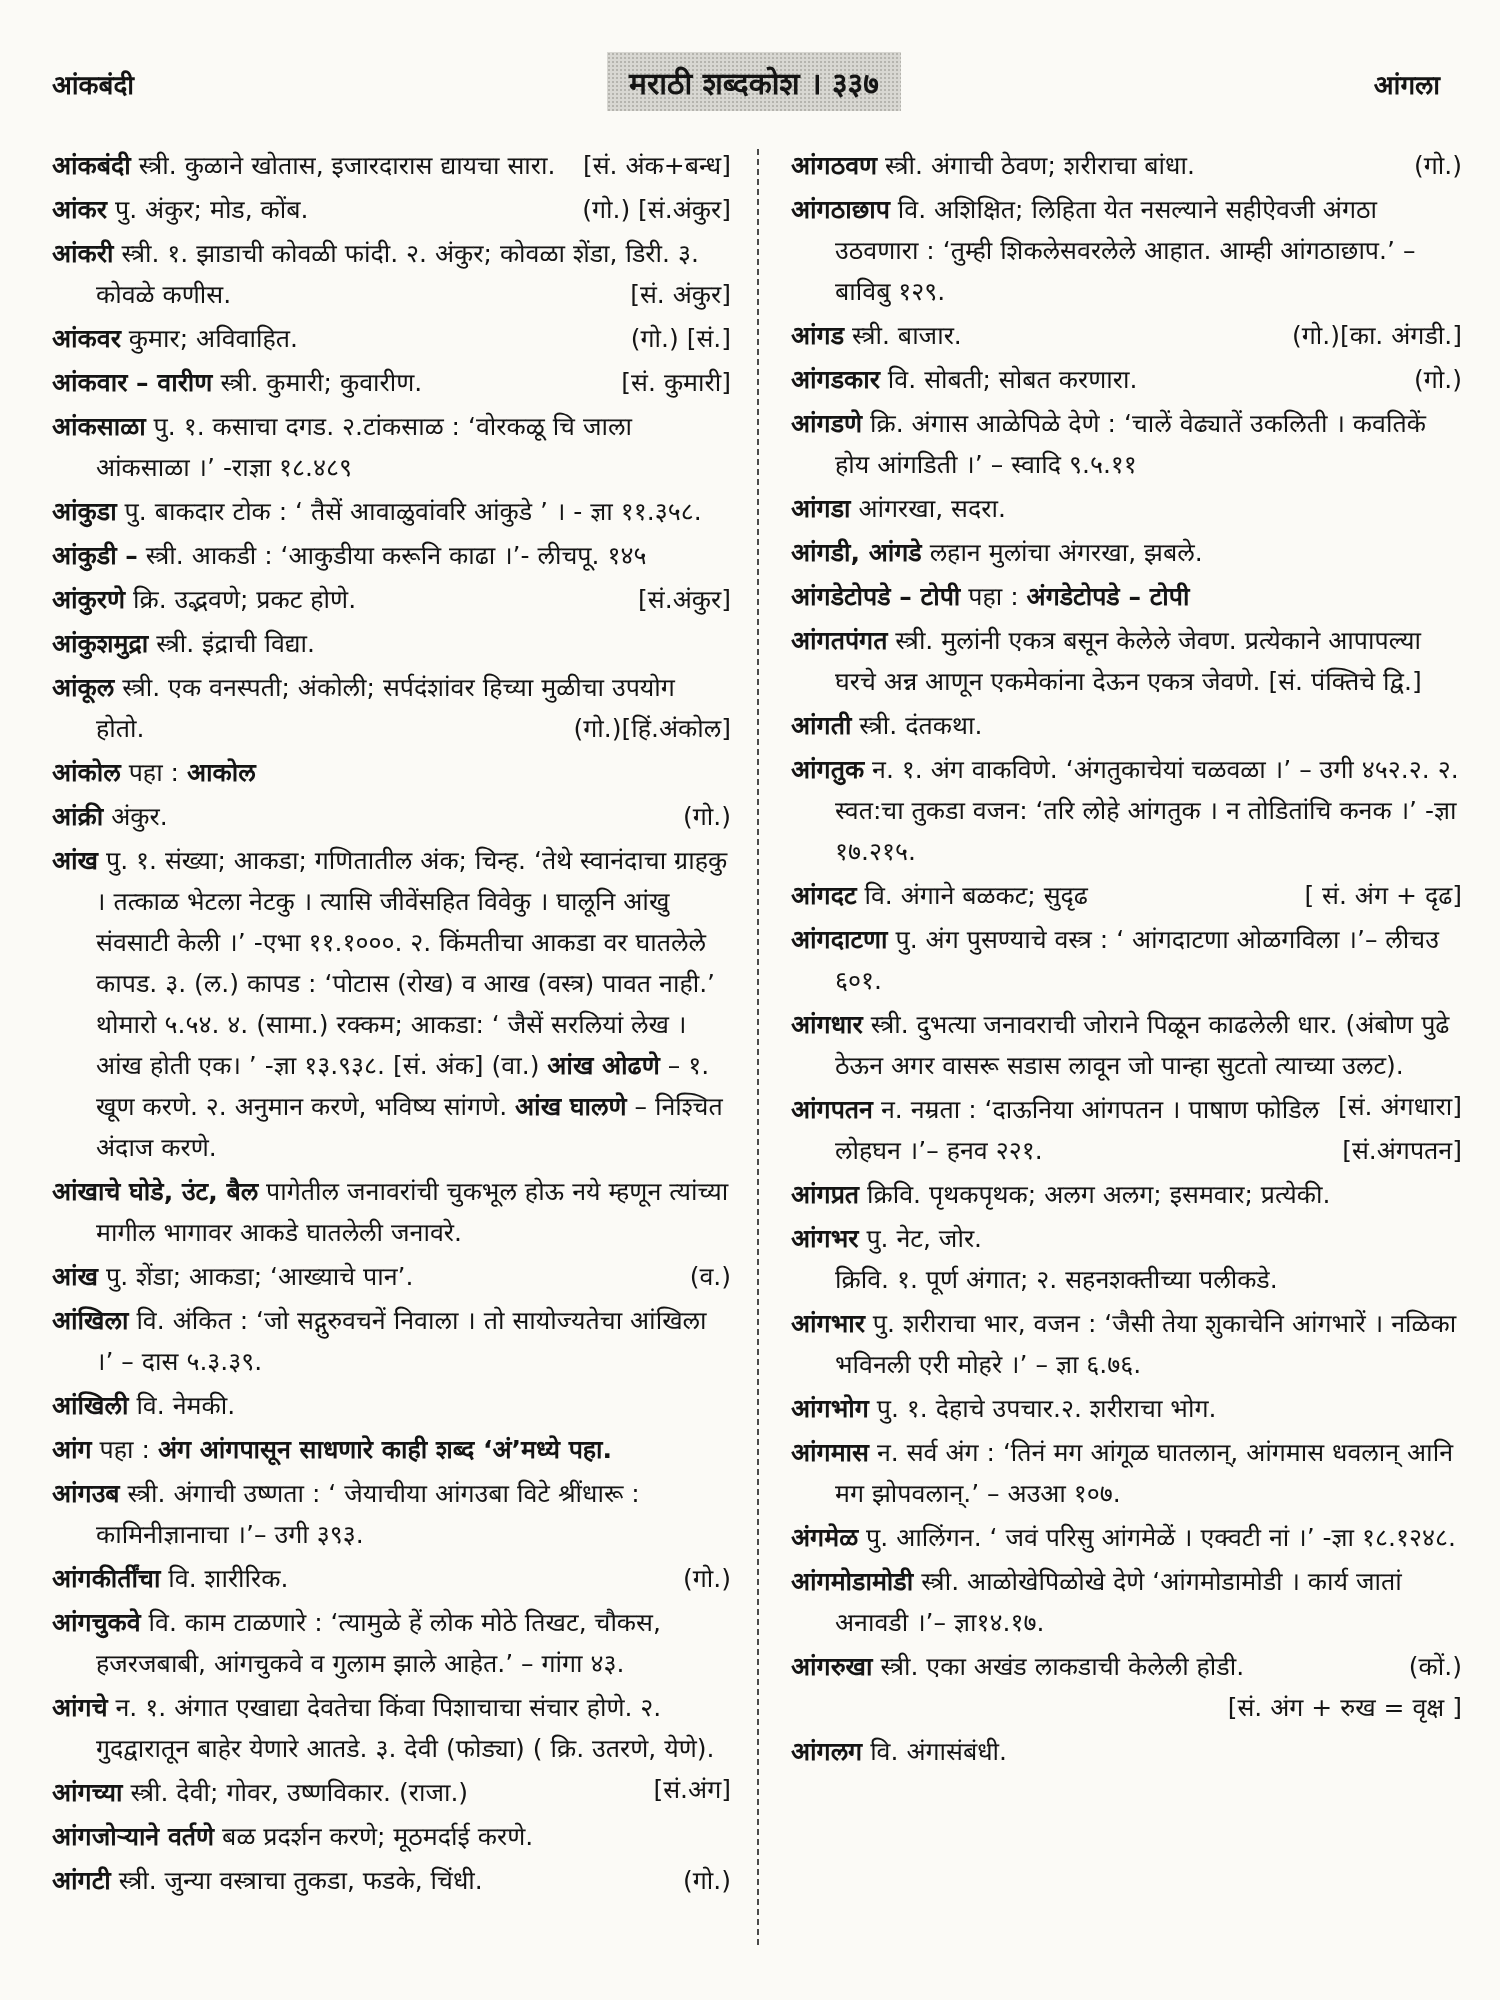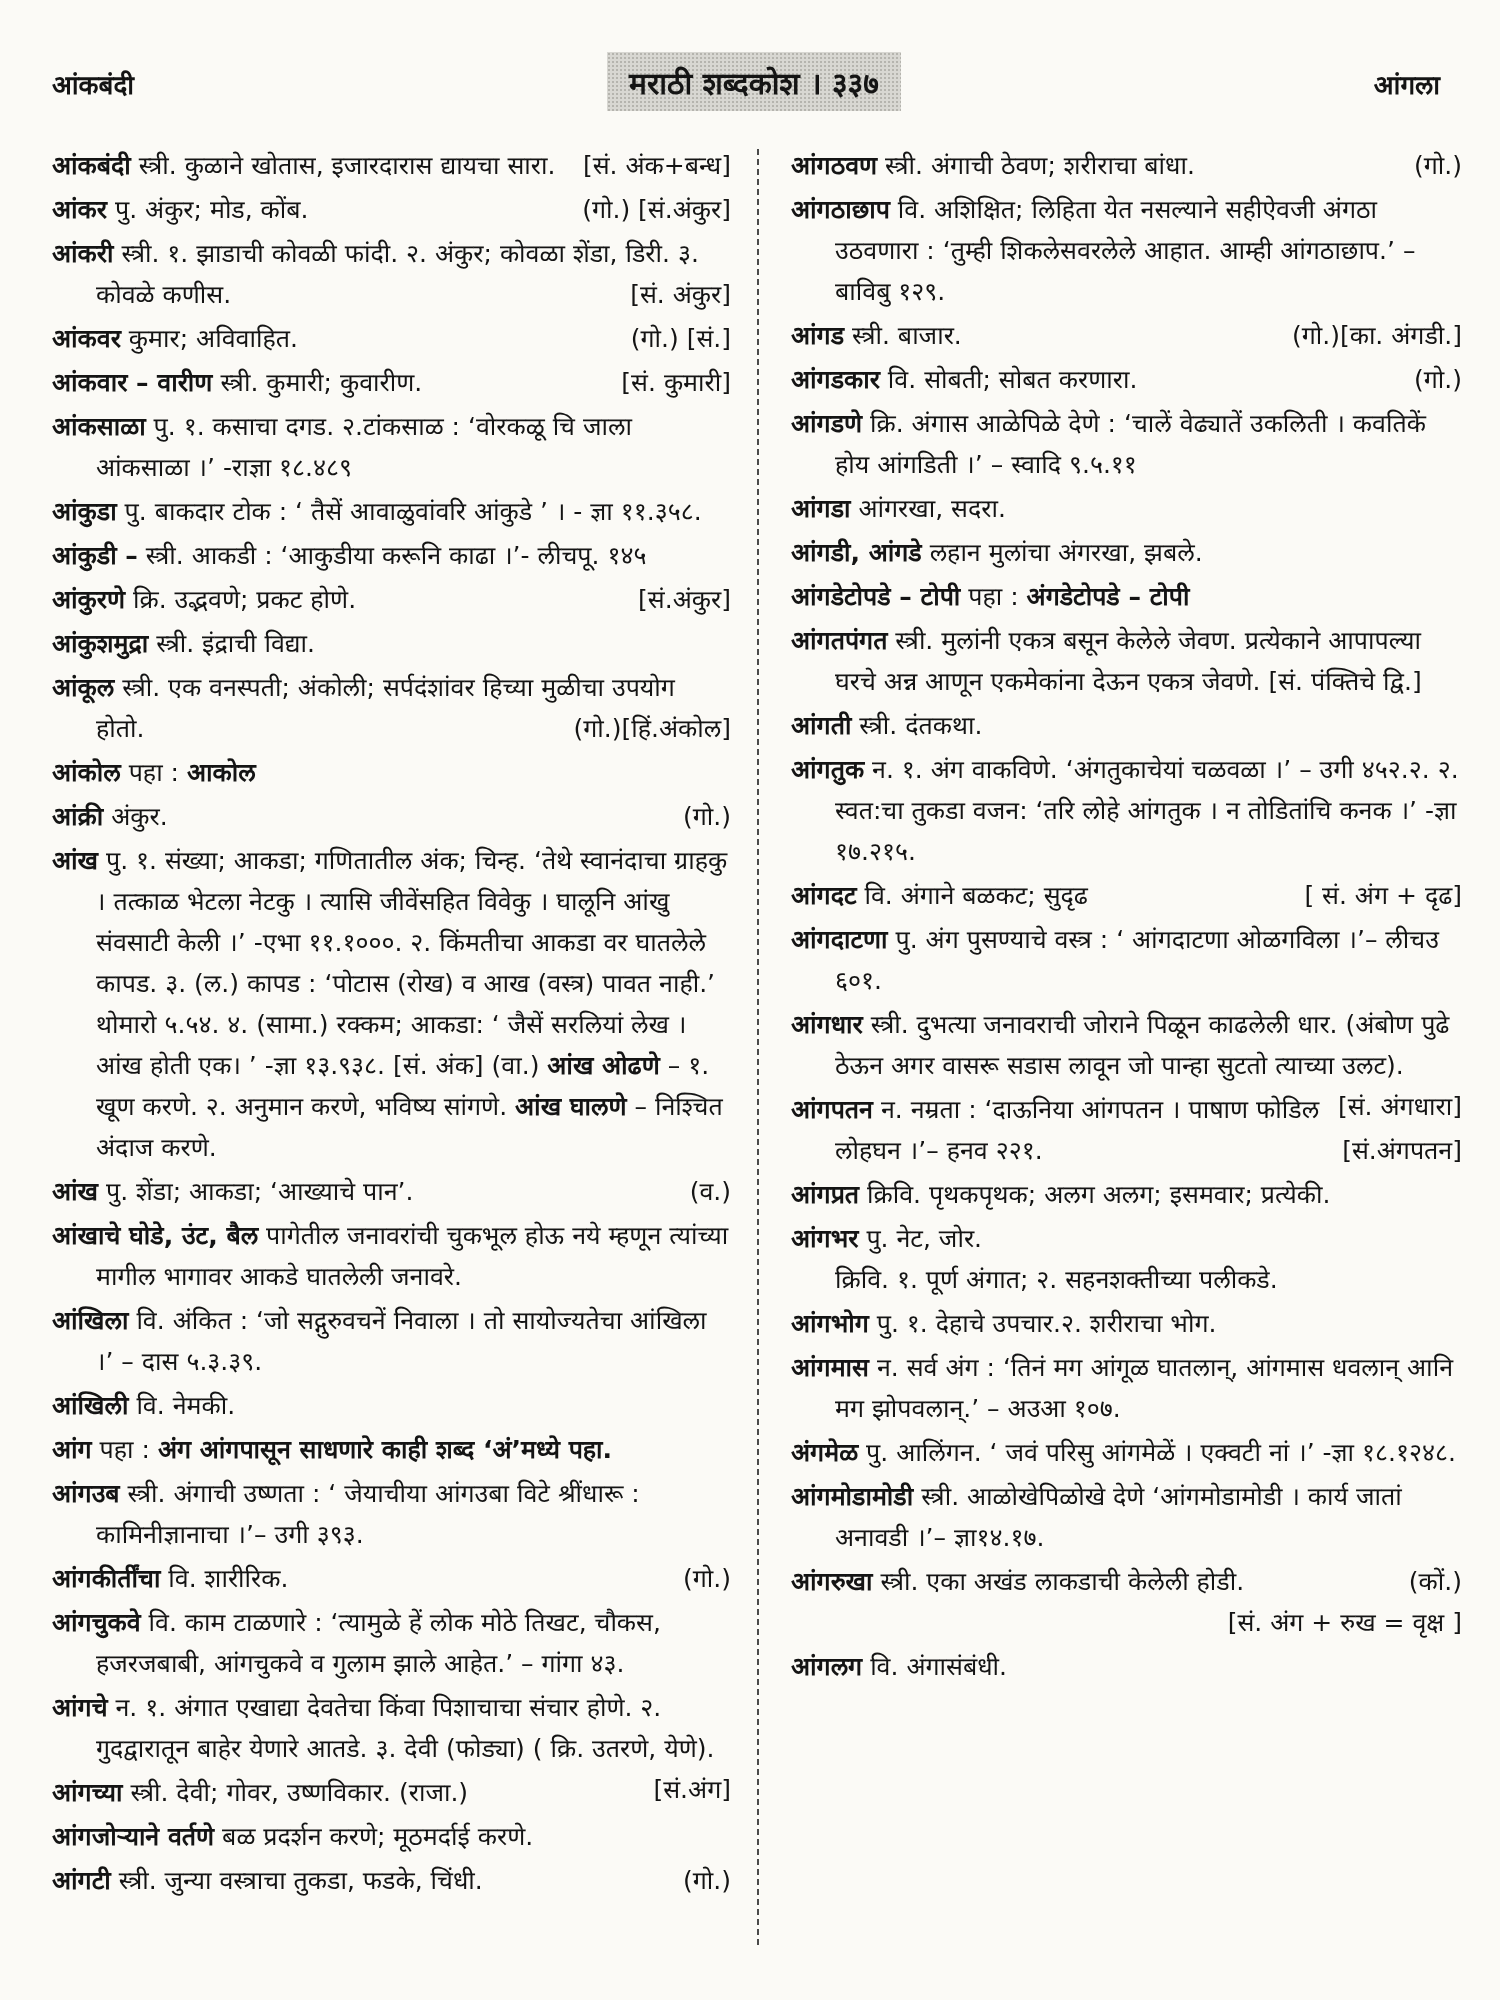--- a/index.html
+++ b/index.html
@@ -80,22 +80,22 @@
         <p class="entry"><b class="hw">आंकवार – वारीण</b> <span class="body">स्त्री. कुमारी; कुवारीण.</span><span class="tag">[सं. कुमारी]</span></p>
         <p class="entry"><b class="hw">आंकसाळा</b> <span class="body">पु. १. कसाचा दगड. २.टांकसाळ : ‘वोरकळू चि जाला आंकसाळा ।’ -राज्ञा १८.४८९</span></p>
         <p class="entry"><b class="hw">आंकुडा</b> <span class="body">पु. बाकदार टोक : ‘ तैसें आवाळुवांवरि आंकुडे ’ । - ज्ञा ११.३५८.</span></p>
         <p class="entry"><b class="hw">आंकुडी –</b> <span class="body">स्त्री. आकडी : ‘आकुडीया करूनि काढा ।’- लीचपू. १४५</span></p>
         <p class="entry"><b class="hw">आंकुरणे</b> <span class="body">क्रि. उद्भवणे; प्रकट होणे.</span><span class="tag">[सं.अंकुर]</span></p>
         <p class="entry"><b class="hw">आंकुशमुद्रा</b> <span class="body">स्त्री. इंद्राची विद्या.</span></p>
         <p class="entry"><b class="hw">आंकूल</b> <span class="body">स्त्री. एक वनस्पती; अंकोली; सर्पदंशांवर हिच्या मुळीचा उपयोग होतो.</span><span class="tag">(गो.)[हिं.अंकोल]</span></p>
         <p class="entry"><b class="hw">आंकोल</b> <span class="body">पहा : <b>आकोल</b></span></p>
         <p class="entry"><b class="hw">आंक्री</b> <span class="body">अंकुर.</span><span class="tag">(गो.)</span></p>
         <p class="entry"><b class="hw">आंख</b> <span class="body">पु. १. संख्या; आकडा; गणितातील अंक; चिन्ह. ‘तेथे स्वानंदाचा ग्राहकु । तत्काळ भेटला नेटकु । त्यासि जीवेंसहित विवेकु । घालूनि आंखु संवसाटी केली ।’ -एभा ११.१०००. २. किंमतीचा आकडा वर घातलेले कापड. ३. (ल.) कापड : ‘पोटास (रोख) व आख (वस्त्र) पावत नाही.’ थोमारो ५.५४. ४. (सामा.) रक्कम; आकडा: ‘ जैसें सरलियां लेख । आंख होती एक। ’ -ज्ञा १३.९३८. [सं. अंक] (वा.) <b>आंख ओढणे</b> – १. खूण करणे. २. अनुमान करणे, भविष्य सांगणे. <b>आंख घालणे</b> – निश्चित अंदाज करणे.</span></p>
+        <p class="entry"><b class="hw">आंखाचे घोडे, उंट, बैल</b> <span class="body">पागेतील जनावरांची चुकभूल होऊ नये म्हणून त्यांच्या मागील भागावर आकडे घातलेली जनावरे.</span></p>
         <p class="entry"><b class="hw">आंख</b> <span class="body">पु. शेंडा; आकडा; ‘आख्याचे पान’.</span><span class="tag">(व.)</span></p>
-        <p class="entry"><b class="hw">आंखाचे घोडे, उंट, बैल</b> <span class="body">पागेतील जनावरांची चुकभूल होऊ नये म्हणून त्यांच्या मागील भागावर आकडे घातलेली जनावरे.</span></p>
         <p class="entry"><b class="hw">आंखिला</b> <span class="body">वि. अंकित : ‘जो सद्गुरुवचनें निवाला । तो सायोज्यतेचा आंखिला ।’ – दास ५.३.३९.</span></p>
         <p class="entry"><b class="hw">आंखिली</b> <span class="body">वि. नेमकी.</span></p>
         <p class="entry"><b class="hw">आंग</b> <span class="body">पहा : <b>अंग आंगपासून साधणारे काही शब्द ‘अं’मध्ये पहा.</b></span></p>
         <p class="entry"><b class="hw">आंगउब</b> <span class="body">स्त्री. अंगाची उष्णता : ‘ जेयाचीया आंगउबा विटे श्रींधारू : कामिनीज्ञानाचा ।’– उगी ३९३.</span></p>
         <p class="entry"><b class="hw">आंगकीर्तींचा</b> <span class="body">वि. शारीरिक.</span><span class="tag">(गो.)</span></p>
         <p class="entry"><b class="hw">आंगचुकवे</b> <span class="body">वि. काम टाळणारे : ‘त्यामुळे हें लोक मोठे तिखट, चौकस, हजरजबाबी, आंगचुकवे व गुलाम झाले आहेत.’ – गांगा ४३.</span></p>
         <p class="entry"><b class="hw">आंगचे</b> <span class="body">न. १. अंगात एखाद्या देवतेचा किंवा पिशाचाचा संचार होणे. २. गुदद्वारातून बाहेर येणारे आतडे. ३. देवी (फोड्या) ( क्रि. उतरणे, येणे).</span><span class="tag">[सं.अंग]</span></p>
         <p class="entry"><b class="hw">आंगच्या</b> <span class="body">स्त्री. देवी; गोवर, उष्णविकार. (राजा.)</span></p>
         <p class="entry"><b class="hw">आंगजोऱ्याने वर्तणे</b> <span class="body">बळ प्रदर्शन करणे; मूठमर्दाई करणे.</span></p>
         <p class="entry"><b class="hw">आंगटी</b> <span class="body">स्त्री. जुन्या वस्त्राचा तुकडा, फडके, चिंधी.</span><span class="tag">(गो.)</span></p>
@@ -112,20 +112,21 @@
         <p class="entry"><b class="hw">आंगडेटोपडे – टोपी</b> <span class="body">पहा : <b>अंगडेटोपडे – टोपी</b></span></p>
         <p class="entry"><b class="hw">आंगतपंगत</b> <span class="body">स्त्री. मुलांनी एकत्र बसून केलेले जेवण. प्रत्येकाने आपापल्या घरचे अन्न आणून एकमेकांना देऊन एकत्र जेवणे. [सं. पंक्तिचे द्वि.]</span></p>
         <p class="entry"><b class="hw">आंगती</b> <span class="body">स्त्री. दंतकथा.</span></p>
         <p class="entry"><b class="hw">आंगतुक</b> <span class="body">न. १. अंग वाकविणे. ‘अंगतुकाचेयां चळवळा ।’ – उगी ४५२.२. २. स्वत:चा तुकडा वजन: ‘तरि लोहे आंगतुक । न तोडितांचि कनक ।’ -ज्ञा १७.२१५.</span></p>
         <p class="entry"><b class="hw">आंगदट</b> <span class="body">वि. अंगाने बळकट; सुदृढ</span><span class="tag">[ सं. अंग + दृढ]</span></p>
         <p class="entry"><b class="hw">आंगदाटणा</b> <span class="body">पु. अंग पुसण्याचे वस्त्र : ‘ आंगदाटणा ओळगविला ।’– लीचउ ६०१.</span></p>
         <p class="entry"><b class="hw">आंगधार</b> <span class="body">स्त्री. दुभत्या जनावराची जोराने पिळून काढलेली धार. (अंबोण पुढे ठेऊन अगर वासरू सडास लावून जो पान्हा सुटतो त्याच्या उलट).</span><span class="tag">[सं. अंगधारा]</span></p>
         <p class="entry"><b class="hw">आंगपतन</b> <span class="body">न. नम्रता : ‘दाऊनिया आंगपतन । पाषाण फोडिल लोहघन ।’– हनव २२१.</span><span class="tag">[सं.अंगपतन]</span></p>
         <p class="entry"><b class="hw">आंगप्रत</b> <span class="body">क्रिवि. पृथकपृथक; अलग अलग; इसमवार; प्रत्येकी.</span></p>
         <p class="entry"><b class="hw">आंगभर</b> <span class="body">पु. नेट, जोर.<br>क्रिवि. १. पूर्ण अंगात; २. सहनशक्तीच्या पलीकडे.</span></p>
+        <p class="entry"><b class="hw">आंगभार</b> <span class="body">पु. शरीराचा भार, वजन : ‘जैसी तेया शुकाचेनि आंगभारें । नळिका भविनली एरी मोहरे ।’ – ज्ञा ६.७६.</span></p>
         <p class="entry"><b class="hw">आंगभोग</b> <span class="body">पु. १. देहाचे उपचार.२. शरीराचा भोग.</span></p>
         <p class="entry"><b class="hw">आंगमास</b> <span class="body">न. सर्व अंग : ‘तिनं मग आंगूळ घातलान्, आंगमास धवलान् आनि मग झोपवलान्.’ – अउआ १०७.</span></p>
         <p class="entry"><b class="hw">अंगमेळ</b> <span class="body">पु. आलिंगन. ‘ जवं परिसु आंगमेळें । एक्वटी नां ।’ -ज्ञा १८.१२४८.</span></p>
         <p class="entry"><b class="hw">आंगमोडामोडी</b> <span class="body">स्त्री. आळोखेपिळोखे देणे ‘आंगमोडामोडी । कार्य जातां अनावडी ।’– ज्ञा१४.१७.</span></p>
         <p class="entry"><b class="hw">आंगरुखा</b> <span class="body">स्त्री. एका अखंड लाकडाची केलेली होडी.</span><span class="tag">(कों.)</span><span class="tag2">[सं. अंग + रुख = वृक्ष ]</span></p>
         <p class="entry"><b class="hw">आंगलग</b> <span class="body">वि. अंगासंबंधी.</span></p>
       </div>
   </div>
 </div>
 

